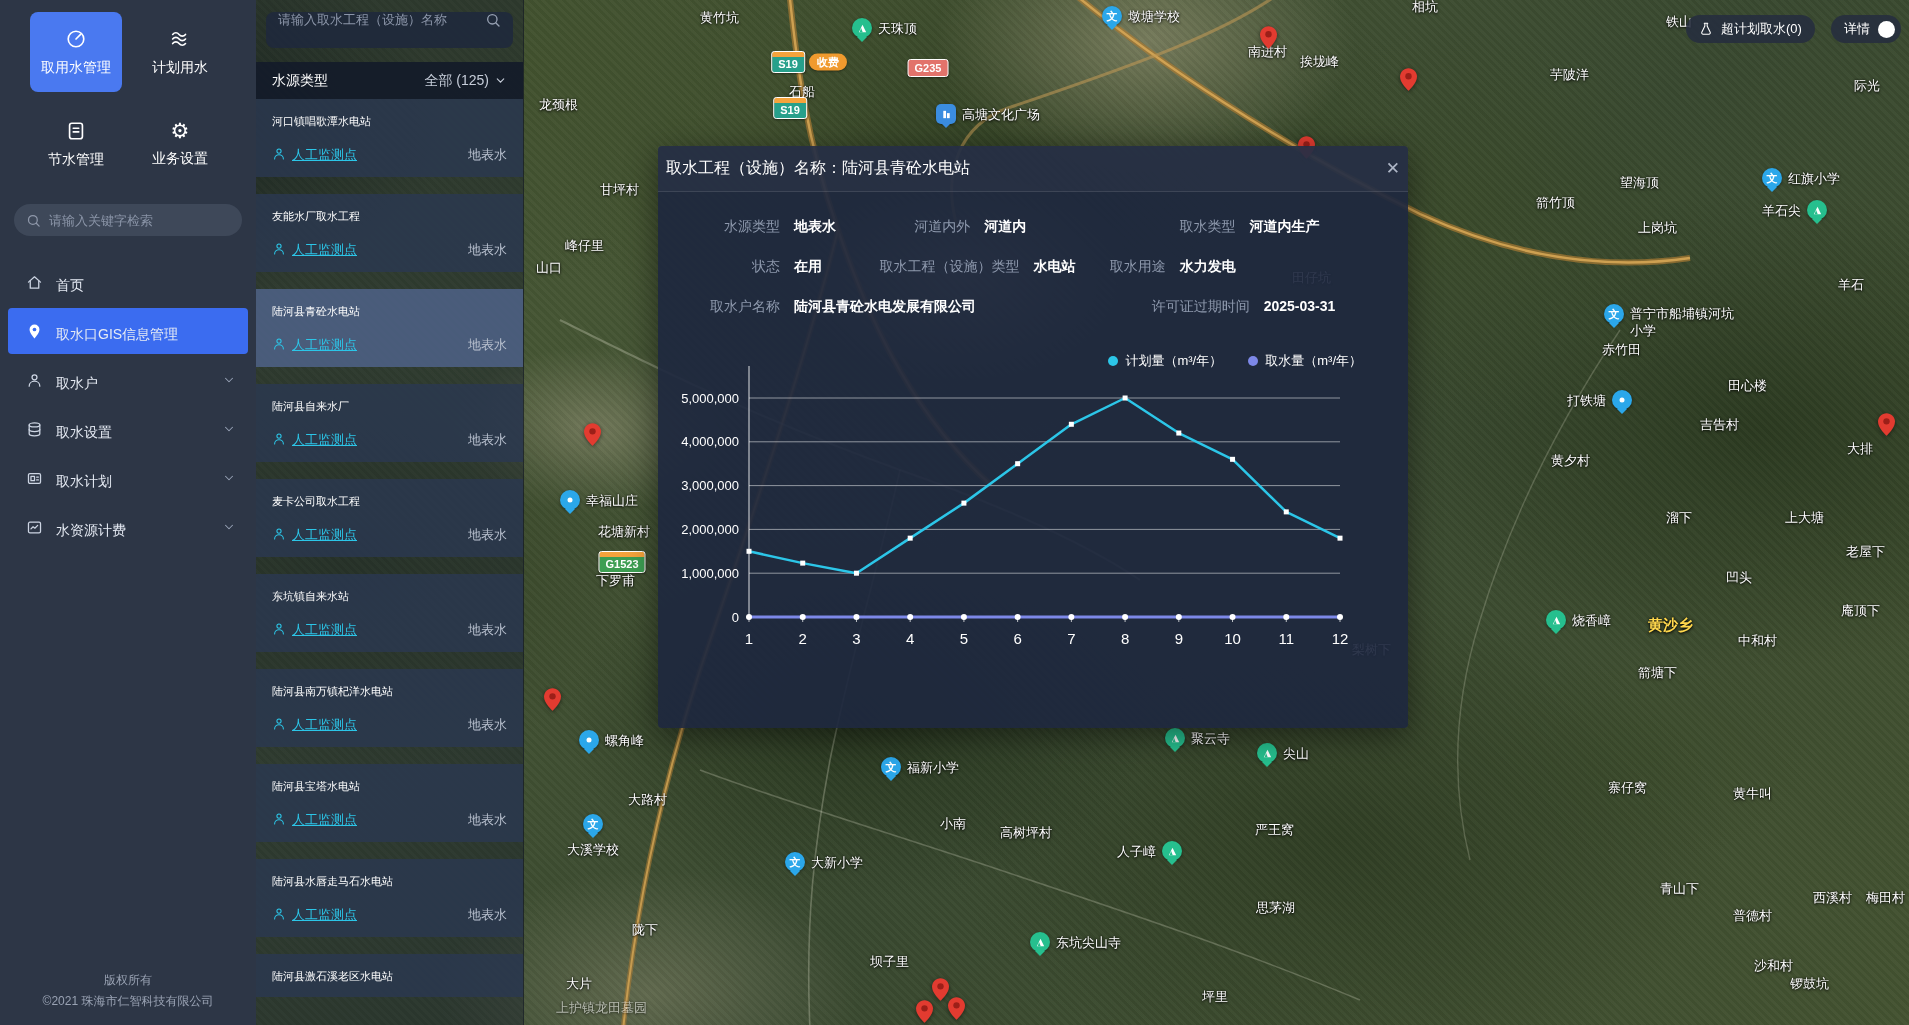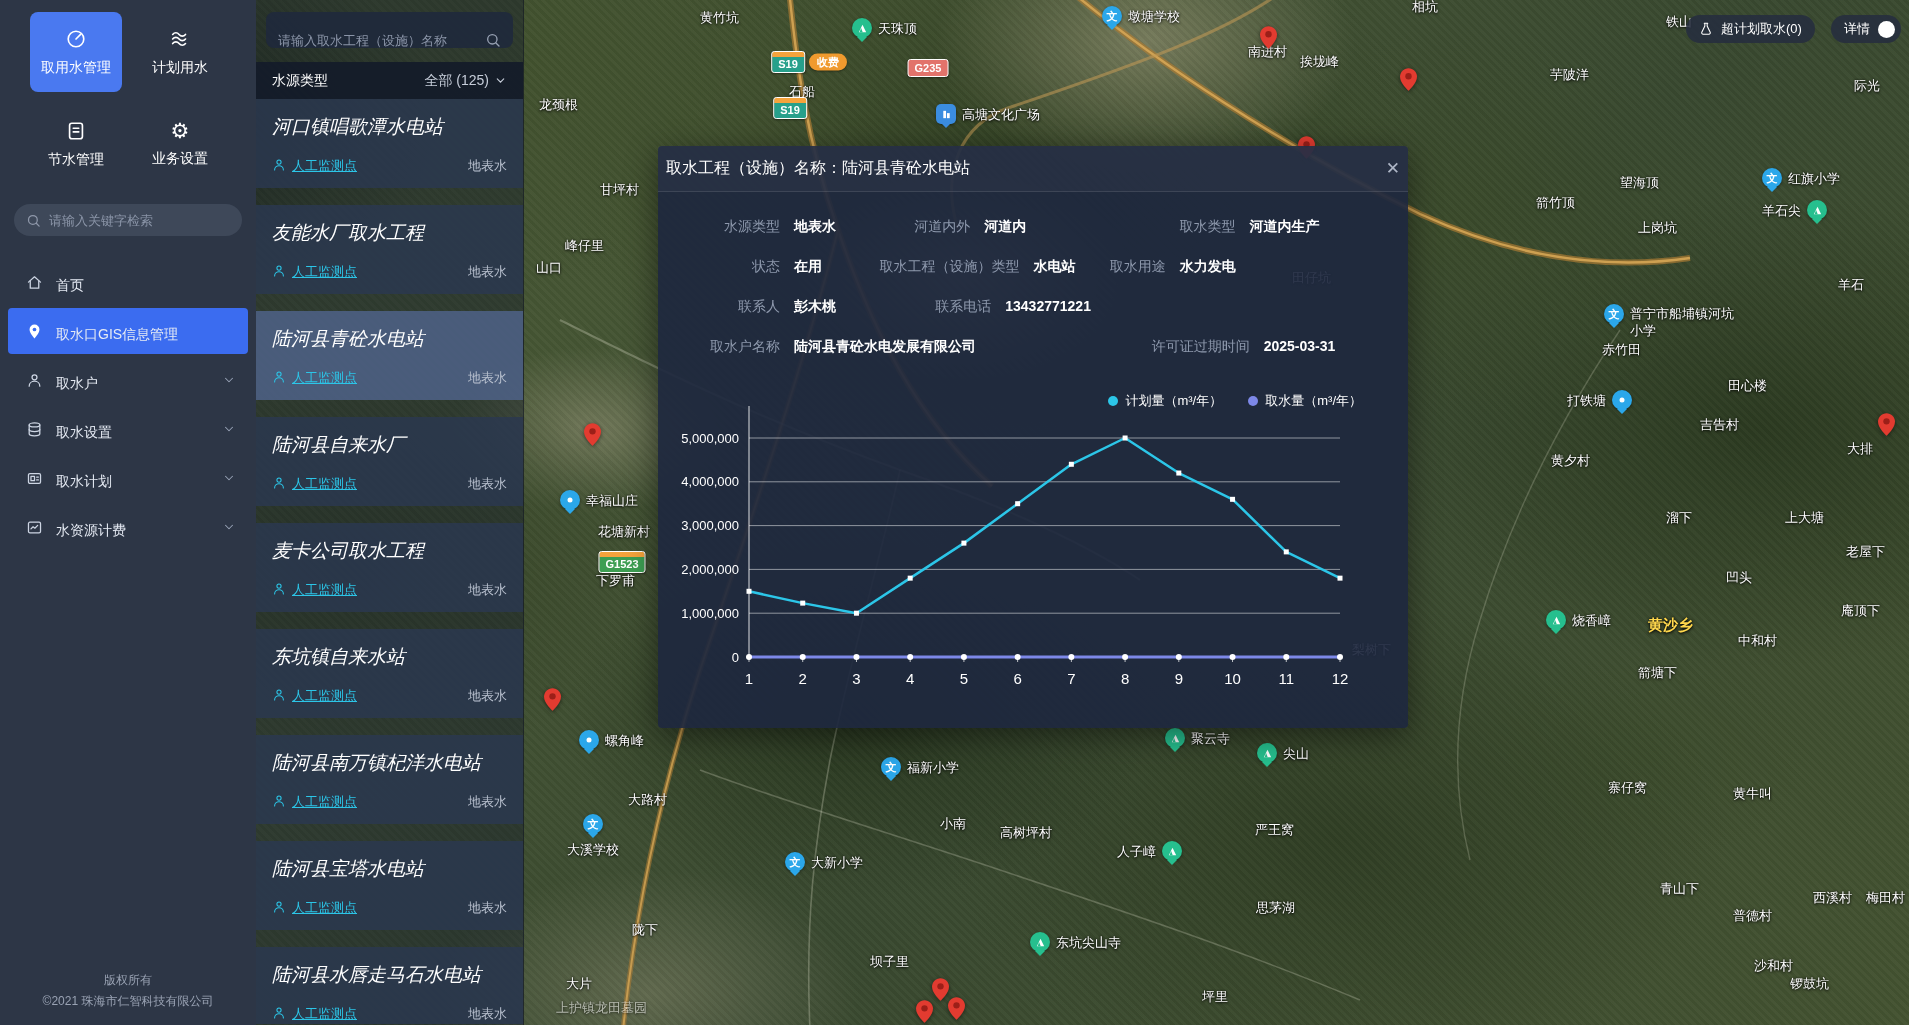--- a/index.html
+++ b/index.html
@@ -81,31 +81,31 @@
 .mi-icon svg{width:17px;height:17px;}
 .mi-label{flex:1;margin-top:8px;}
 .chev{display:flex;color:#98a2b6;}
 .chev svg{width:14px;height:14px;}
 .copyright{margin-top:auto;text-align:center;padding:0 0 12px;color:#99a2b3;font-size:12px;line-height:1.8;}
 
 
 .panel{position:absolute;left:256px;top:0;bottom:0;width:268px;background:rgba(18,26,42,.42);z-index:4;
  border-right:1px solid rgba(15,20,32,.5);}
 .panel-search{margin:12px 10px 14px;height:36px;background:rgba(31,41,60,.9);border-radius:8px;display:flex;
- align-items:flex-end;padding:0 12px;color:#97a1b3;}
+ align-items:flex-start;padding:0 12px;color:#97a1b3;}
 .panel-search input{flex:1;background:transparent;border:none;outline:none;color:#dfe5ee;font-size:13px;font-family:inherit;}
 .panel-search input::placeholder{color:#8b95a8;}
 .panel-search svg{width:16px;height:16px;}
 .panel-filter{height:37px;background:rgba(19,27,41,.92);display:flex;align-items:center;padding:0 16px;
  color:#fff;font-size:14px;}
 .filter-val{margin-left:auto;color:#c6cdd9;display:flex;align-items:center;gap:5px;cursor:pointer;}
 .panel-items{overflow:hidden;height:calc(100% - 100px);}
 .list-item{margin-bottom:17px;padding:15px 16px 13px;background:rgba(43,56,80,.82);cursor:pointer;}
 .list-item.selected{background:rgba(77,97,133,.88);}
-.li-name{color:#fff;font-size:19px;font-style:italic;}
+.li-name{color:#fff;font-size:11px;}
 .li-meta{margin-top:17px;display:flex;align-items:center;font-size:13px;}
 .monitor{color:#2cc6e8;text-decoration:underline;display:flex;gap:6px;align-items:center;}
 .monitor svg{width:14px;height:14px;}
 .source{margin-left:auto;color:#b9c1cf;}
 
 
 .modal{position:absolute;left:658px;top:146px;width:750px;height:582px;background:rgba(30,40,62,.93);
  border-radius:4px;box-shadow:0 8px 32px rgba(0,0,0,.45);z-index:6;}
 .m-head{height:46px;display:flex;align-items:center;padding:0 8px;border-bottom:1px solid rgba(255,255,255,.1);
  background:rgba(255,255,255,.03);}
@@ -434,30 +434,20 @@
           <div class="m-cell" style="flex: 0 0 33%;">
             <span class="lbl">取水工程（设施）类型</span>
             <span class="val">水电站</span>
           </div>
           <div class="m-cell" style="flex: 0 0 39%;">
             <span class="lbl">取水用途</span>
             <span class="val">水力发电</span>
           </div>
         </div>
         <div class="m-row">
-          <div class="m-cell first" style="flex: 0 0 36%;">
-            <span class="lbl">联系人</span>
-            <span class="val">彭木桃</span>
-          </div>
-          <div class="m-cell" style="flex: 0 0 64%;">
-            <span class="lbl">联系电话</span>
-            <span class="val">13432771221</span>
-          </div>
-        </div>
-        <div class="m-row">
           <div class="m-cell first" style="flex: 0 0 67%;">
             <span class="lbl">取水户名称</span>
             <span class="val">陆河县青砼水电发展有限公司</span>
           </div>
           <div class="m-cell" style="flex: 0 0 33%;">
             <span class="lbl">许可证过期时间</span>
             <span class="val">2025-03-31</span>
           </div>
         </div>
       </div>

